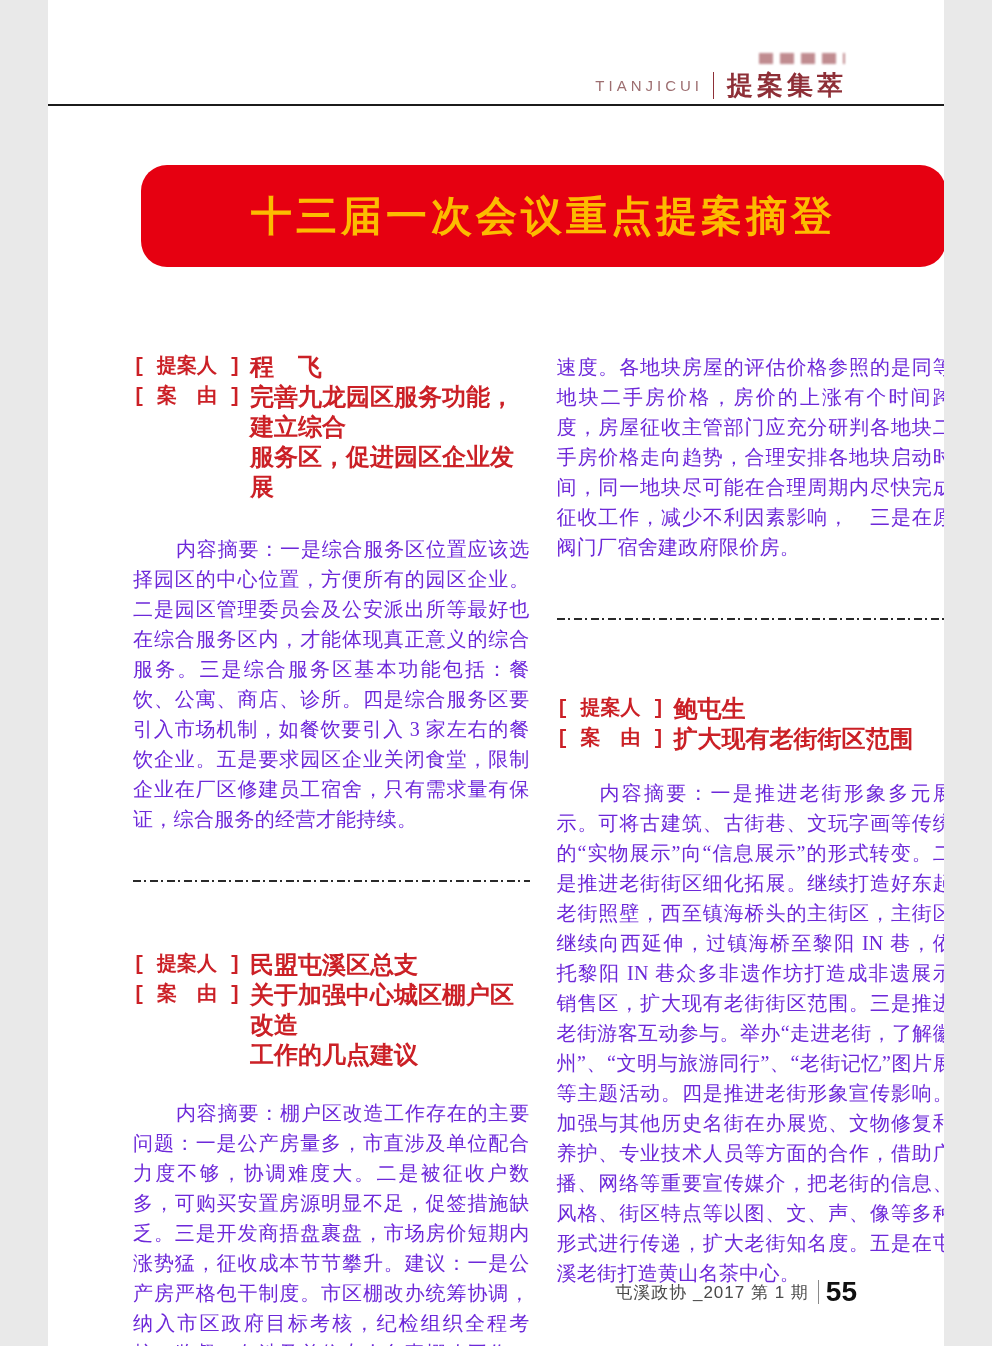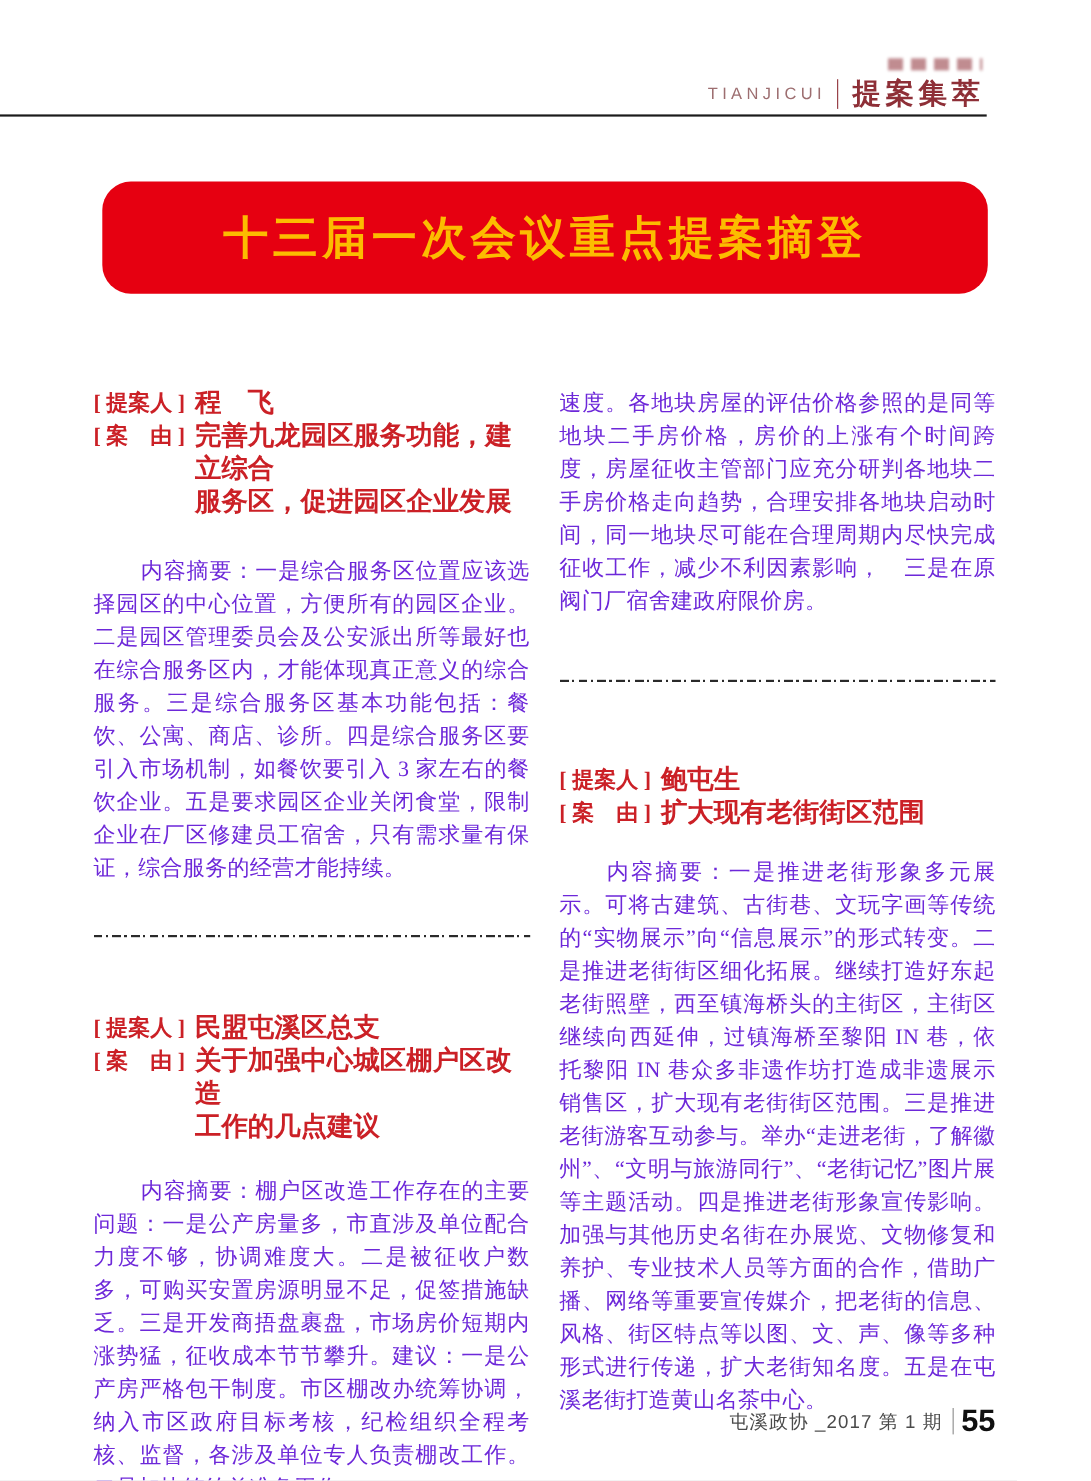--- a/index.html
+++ b/index.html
@@ -1,18 +1,18 @@
 <!DOCTYPE html>
 <html lang="zh" style="--banner-bg: #e60011; --banner-text: #fcbc00; --label-red: #cb2026; --masthead-red: #8e2f37;"><head>
 <meta charset="utf-8">
 <style>
   html,body { margin:0; padding:0; background:#e9e9e9; }
   .page {
     position:relative;
-    width:992px; height:1346px;
+    width:896px; height:1346px;
     margin:0 auto;
     background:#ffffff;
     font-family:"Liberation Serif", serif;
     overflow:hidden;
   }
 
   
   .bleed-artifact {
     position:absolute; top:53px; right:99px;
     width:86px; height:11px;
@@ -63,21 +63,21 @@
     width:820px;
     display:flex; gap:27px;
   }
   .col { flex:1 1 0; min-width:0; }
 
   .prop-row { display:flex; line-height:30px; }
   .prop-label {
     flex:0 0 auto;
     font-size:20px; font-weight:bold;
     color:var(--label-red,#cb2026);
-    margin-right:9px; white-space:pre;
+    margin-right:9px; white-space:pre;font-family:Liberation Mono, monospace;
   }
   .prop-value {
     font-size:24px; font-weight:bold;
     color:var(--label-red,#cb2026);
     white-space:pre-line;
   }
 
   .body-text {
     margin:0;
     font-size:20px; line-height:30px;

